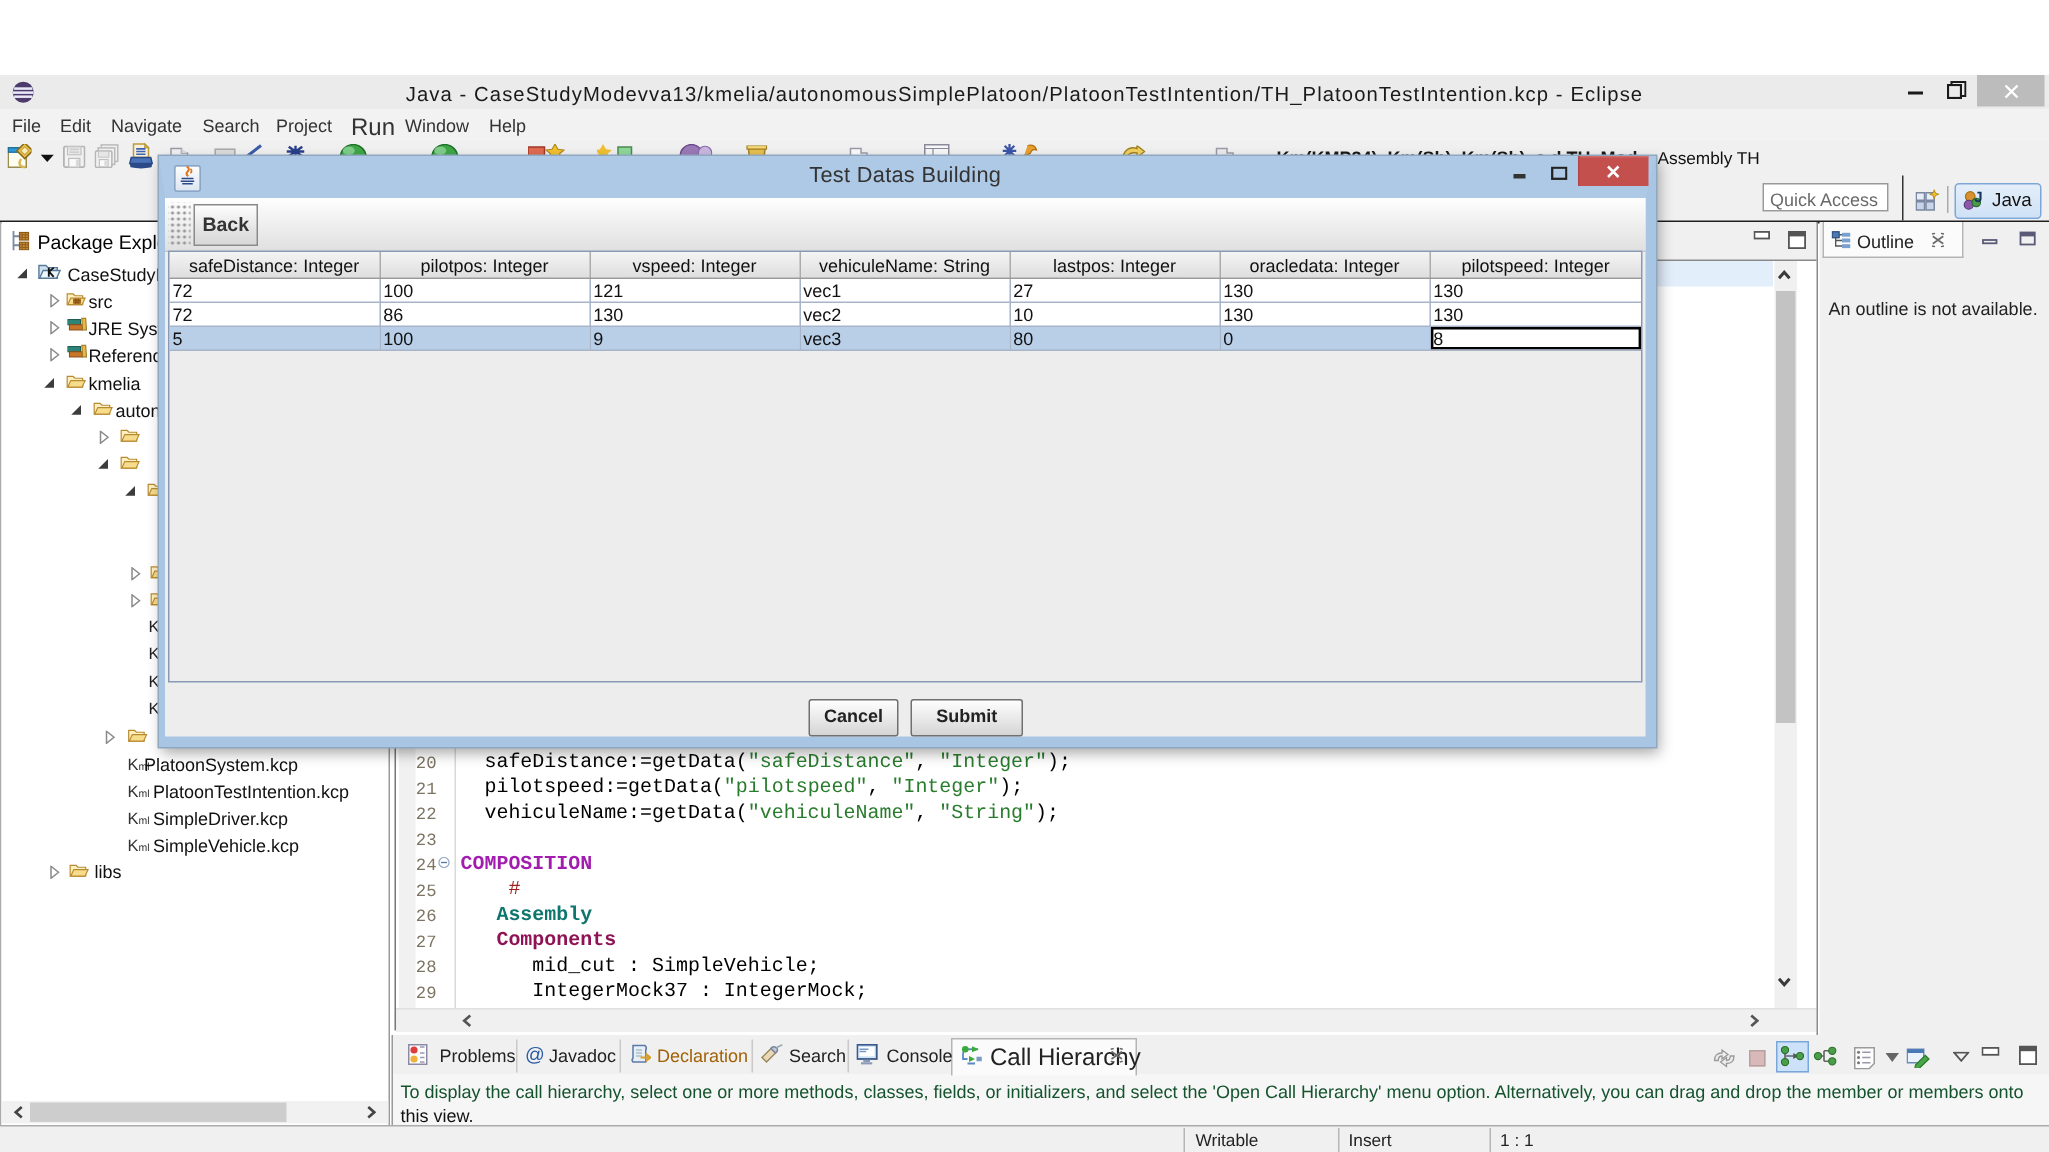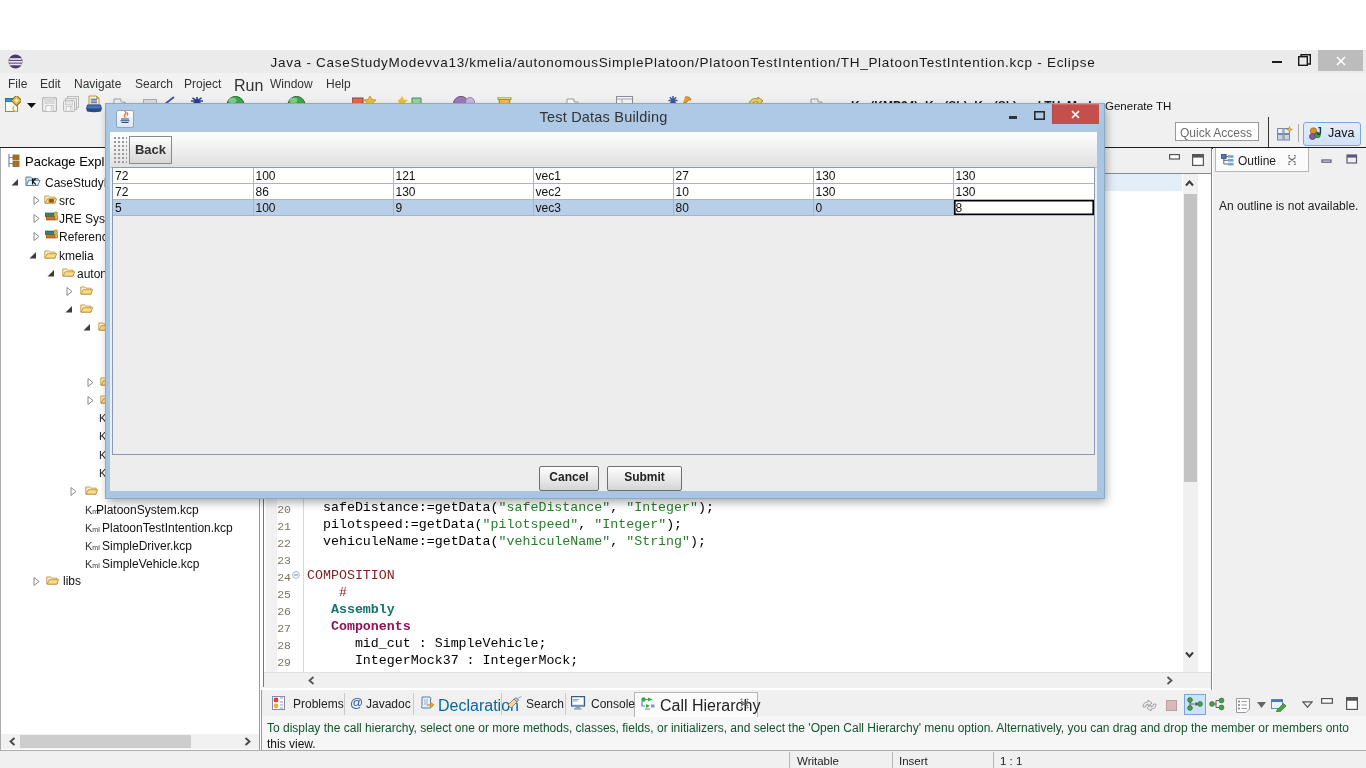--- a/index.html
+++ b/index.html
@@ -136,21 +136,21 @@
       </svg>
     <svg class="abs" style="left:748px;top:97px;" width="16" height="8" viewBox="0 0 16 8">
         <path d="M1 6 Q4 0 10 2 L10 0 L15 4 L10 8 L10 5 Q5 4 3 8 Z" fill="#f0d060" stroke="#a08020" stroke-width="0.9"></path>
       </svg>
     <svg class="abs" style="left:810px;top:96px;" width="15" height="9" viewBox="0 0 15 9">
         <path d="M1 3 L1 9 L12 9 L12 6 L8 6 L8 3 Z" fill="#ececec" stroke="#9a9aa8" stroke-width="1"></path>
       </svg>
     <div class="abs" style="left:851px;top:96px;width:242px;height:8px;overflow:hidden;"><span style="font-size:12px;font-weight:bold;color:#1a1a1a;white-space:pre;">Km(KMP24)  Km(Sh)  Km(Sh)  s.d.TH_Mode  TH_Seq  TH2U</span></div>
   </div>
 
-  <div class="tx" style="left:1105px;top:100px;font-size:11.5px;color:#111;">Generate TH</div>
+  <div class="tx" style="left:1105px;top:100px;font-size:11.5px;color:#111;">Assembly TH</div>
   <div class="abs" style="left:1268px;top:117px;width:1px;height:30px;background:#333;"></div>
   <div class="abs" style="left:1175px;top:122px;width:84px;height:19px;background:#fff;border:1px solid #999;box-sizing:border-box;"></div>
   <div class="tx" style="left:1180px;top:126px;font-size:12px;color:#6a6a6a;">Quick Access</div>
   <div class="abs" id="qa-icons">
     <svg class="abs" style="left:1277px;top:126px;" width="16" height="15" viewBox="0 0 16 15">
       <rect x="0.5" y="2.5" width="5.5" height="5" fill="#e8eef8" stroke="#7a88a0" stroke-width="1"></rect>
       <rect x="0.5" y="8.5" width="5.5" height="5.5" fill="#c8d4e8" stroke="#7a88a0" stroke-width="1"></rect>
       <rect x="7" y="8.5" width="5.5" height="5.5" fill="#c8d4e8" stroke="#7a88a0" stroke-width="1"></rect>
       <rect x="7" y="2.5" width="5.5" height="5" fill="#e8eef8" stroke="#7a88a0" stroke-width="1"></rect>
       <path d="M12.5 0.5 L13.3 2.7 L15.5 3.5 L13.3 4.3 L12.5 6.5 L11.7 4.3 L9.5 3.5 L11.7 2.7 Z" fill="#f0c030" stroke="#b08818" stroke-width="0.6"></path>
@@ -352,21 +352,21 @@
 
     <svg class="abs" style="left:28px;top:423px;" width="8" height="8" viewBox="0 0 9 9">
         <circle cx="4.5" cy="4.5" r="3.8" fill="#fff" stroke="#9ab0c8" stroke-width="1"></circle>
         <rect x="2.2" y="4" width="4.6" height="1" fill="#5a7a9a"></rect>
       </svg>
 
     <pre class="abs" style="left:43px;top:351px;margin:0;font-family:'Liberation Mono',monospace;font-size:13.3px;line-height:17px;color:#000;">  safeDistance:=getData(<span style="color:#287c2c">"safeDistance"</span>, <span style="color:#287c2c">"Integer"</span>);
   pilotspeed:=getData(<span style="color:#287c2c">"pilotspeed"</span>, <span style="color:#287c2c">"Integer"</span>);
   vehiculeName:=getData(<span style="color:#287c2c">"vehiculeName"</span>, <span style="color:#287c2c">"String"</span>);
 
-<b style="color:#7f1d1d;font-weight:normal">COMPOSITION</b>
+<b style="color:#a21caf;font-weight:bold">COMPOSITION</b>
     <span style="color:#a02020">#</span>
    <b style="color:#0f766e">Assembly</b>
    <b style="color:#8e1254">Components</b>
       mid_cut : SimpleVehicle;
       IntegerMock37 : IntegerMock;</pre>
 
     <div class="abs" style="left:919px;top:26px;width:15px;height:498px;background:#f0f0f0;"></div>
     <svg class="abs" style="left:921px;top:32px;" width="9" height="7" viewBox="0 0 9 7">
         <path d="M1 5.5 L4.5 1.5 L8 5.5" fill="none" stroke="#3a3a3a" stroke-width="2"></path>
       </svg>
@@ -423,21 +423,21 @@
     <div class="tx" style="left:31px;top:7px;font-size:12px;color:#222;">Problems</div>
     <div class="abs" style="left:82px;top:3px;width:1px;height:22px;background:#c9c9c9;"></div>
     <div class="tx" style="left:88px;top:5px;font-size:13px;color:#2a5aa5;">@</div>
     <div class="tx" style="left:104px;top:7px;font-size:12px;color:#222;">Javadoc</div>
     <div class="abs" style="left:151px;top:3px;width:1px;height:22px;background:#c9c9c9;"></div>
     <svg class="abs" style="left:158px;top:6px;" width="14" height="14" viewBox="0 0 14 14">
         <path d="M2 1 L10 1 Q11.5 2.5 10.5 4 L10.5 12 L2 12 Q0.8 10.5 2 9.5 Z" fill="#e8eef8" stroke="#5a7aa5" stroke-width="1"></path>
         <path d="M4 4 L8 4 M4 6 L8 6 M4 8 L8 8" stroke="#8aa" stroke-width="0.8"></path>
         <path d="M7 9 L13 9 M10.5 6.5 L13.5 9 L10.5 11.5" stroke="#d8a020" stroke-width="1.4" fill="none"></path>
       </svg>
-    <div class="tx" style="left:176px;top:7px;font-size:16px;color:#0369a1;">Declaration</div>
+    <div class="tx" style="left:176px;top:7px;font-size:12px;color:#a16207;">Declaration</div>
     <div class="abs" style="left:239px;top:3px;width:1px;height:22px;background:#c9c9c9;"></div>
     <svg class="abs" style="left:245px;top:6px;" width="16" height="14" viewBox="0 0 16 14">
         <path d="M1 9 L7 3 L10 6 L4 12 Z" fill="#e8d8b8" stroke="#9a8a5a" stroke-width="1"></path>
         <path d="M7 3 Q8.5 1 10.5 2.5 Q12.5 4 10 6 Z" fill="#c0c8d8" stroke="#7a85a0" stroke-width="1"></path>
         <path d="M10.5 2.5 L14.5 0.5" stroke="#9aa" stroke-width="1"></path>
       </svg>
     <div class="tx" style="left:264px;top:7px;font-size:12px;color:#222;">Search</div>
     <div class="abs" style="left:303px;top:3px;width:1px;height:22px;background:#c9c9c9;"></div>
     <svg class="abs" style="left:309px;top:6px;" width="15" height="14" viewBox="0 0 15 14">
         <rect x="0.5" y="0.5" width="13" height="9.5" fill="#cfe2f8" stroke="#3a5a8a" stroke-width="1.2"></rect>
@@ -544,20 +544,29 @@
         <colgroup>
             <col style="width:140px">
             <col style="width:140px">
             <col style="width:140px">
             <col style="width:140px">
             <col style="width:140px">
             <col style="width:140px">
             <col style="width:141px">
           </colgroup>
         <tbody>
+            <tr class="hd">
+              <td>safeDistance: Integer</td>
+              <td>pilotpos: Integer</td>
+              <td>vspeed: Integer</td>
+              <td>vehiculeName: String</td>
+              <td>lastpos: Integer</td>
+              <td>oracledata: Integer</td>
+              <td>pilotspeed: Integer</td>
+            </tr>
         <tr class="dr">
               <td>72</td>
               <td>100</td>
               <td>121</td>
               <td>vec1</td>
               <td>27</td>
               <td>130</td>
               <td>130</td>
             </tr>
         <tr class="dr">

